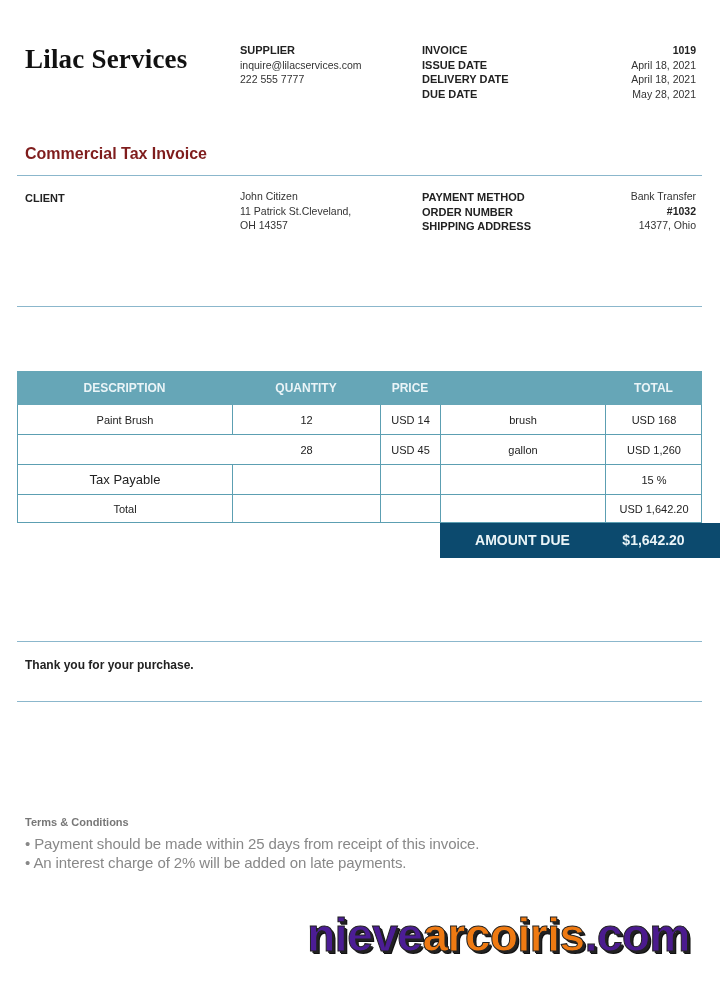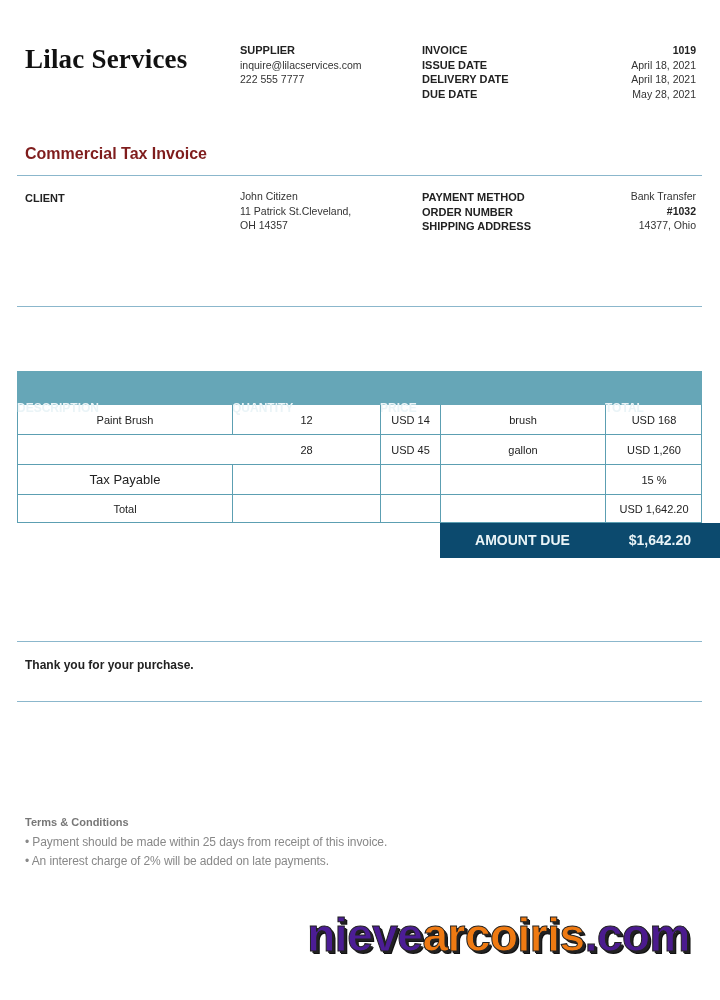--- a/index.html
+++ b/index.html
@@ -34,41 +34,41 @@
     .client-addr { left: 240px; top: 189px; }
     .pay-labels { left: 422px; top: 190px; }
     .pay-values { right: 24px; top: 189px; }
 
     
     .tbl { left: 17px; top: 371px; width: 685px; }
     .thead {
       position: relative; height: 34px; background: #66a6b7;
       color: #eaf4f7; font-size: 12px; font-weight: bold;
     }
-    .th { position: absolute; top: 0; height: 34px; line-height: 34px; text-align: left; margin-top: 20px; }
+    .th { position: absolute; top: 0; height: 34px; line-height: 34px; text-align: center; }
     .trow { position: relative; height: 30px; border-bottom: 1px solid #5c9fb2; }
     .trow.last { height: 28px; }
     .tbody { border-left: 1px solid #5c9fb2; border-right: 1px solid #5c9fb2; }
     .td {
       position: absolute; top: 0; height: 100%;
       font-size: 11px; color: #222;
       display: flex; align-items: center; justify-content: center;
       border-right: 1px solid #5c9fb2;
     }
     .td.noborder { border-right: none; }
     .due {
       left: 440px; top: 523px; width: 296px; height: 35px;
       background: #0c4a6e; color: #eaf4f7; font-size: 14px; font-weight: bold;
     }
     .due span { position: absolute; top: 0; line-height: 35px; }
 
     .thanks { left: 25px; top: 658px; font-size: 12px; font-weight: bold; color: #222; }
 
     .terms-title { left: 25px; top: 816px; font-size: 11px; font-weight: bold; color: #777; }
-    .terms-item { left: 25px; font-size: 12px; color: #888; letter-spacing: -0.1px; text-align: right; }
+    .terms-item { left: 25px; font-size: 15px; color: #888; letter-spacing: -0.1px; text-align: right; }
 
     .watermark {
       right: 30px; top: 908px;
       font-family: "Liberation Sans", sans-serif;
       font-weight: bold;
       font-size: 46px;
       letter-spacing: -0.5px;
       text-shadow: 2px 2px 0 #222, 3px 3px 0 #111;
       -webkit-text-stroke: 1px #222;
     }
@@ -156,21 +156,21 @@
       <div class="td" style="left:215px;width:148px"></div>
       <div class="td" style="left:363px;width:60px"></div>
       <div class="td" style="left:423px;width:165px"></div>
       <div class="td noborder" style="left:588px;width:96px">USD 1,642.20</div>
     </div>
   </div>
 </div>
 
 <div class="abs due">
   <span style="left:0;width:165px;text-align:center">AMOUNT DUE</span>
-  <span style="left:154px;width:97px;text-align:right">$1,642.20</span>
+  <span style="left:165px;width:97px;text-align:center">$1,642.20</span>
 </div>
 
 <div class="abs hr" style="top:641px"></div>
 <div class="abs thanks">Thank you for your purchase.</div>
 <div class="abs hr" style="top:701px"></div>
 
 <div class="abs terms-title">Terms &amp; Conditions</div>
 <div class="abs terms-item" style="top:835px">• Payment should be made within 25 days from receipt of this invoice.</div>
 <div class="abs terms-item" style="top:854px">• An interest charge of 2% will be added on late payments.</div>
 

